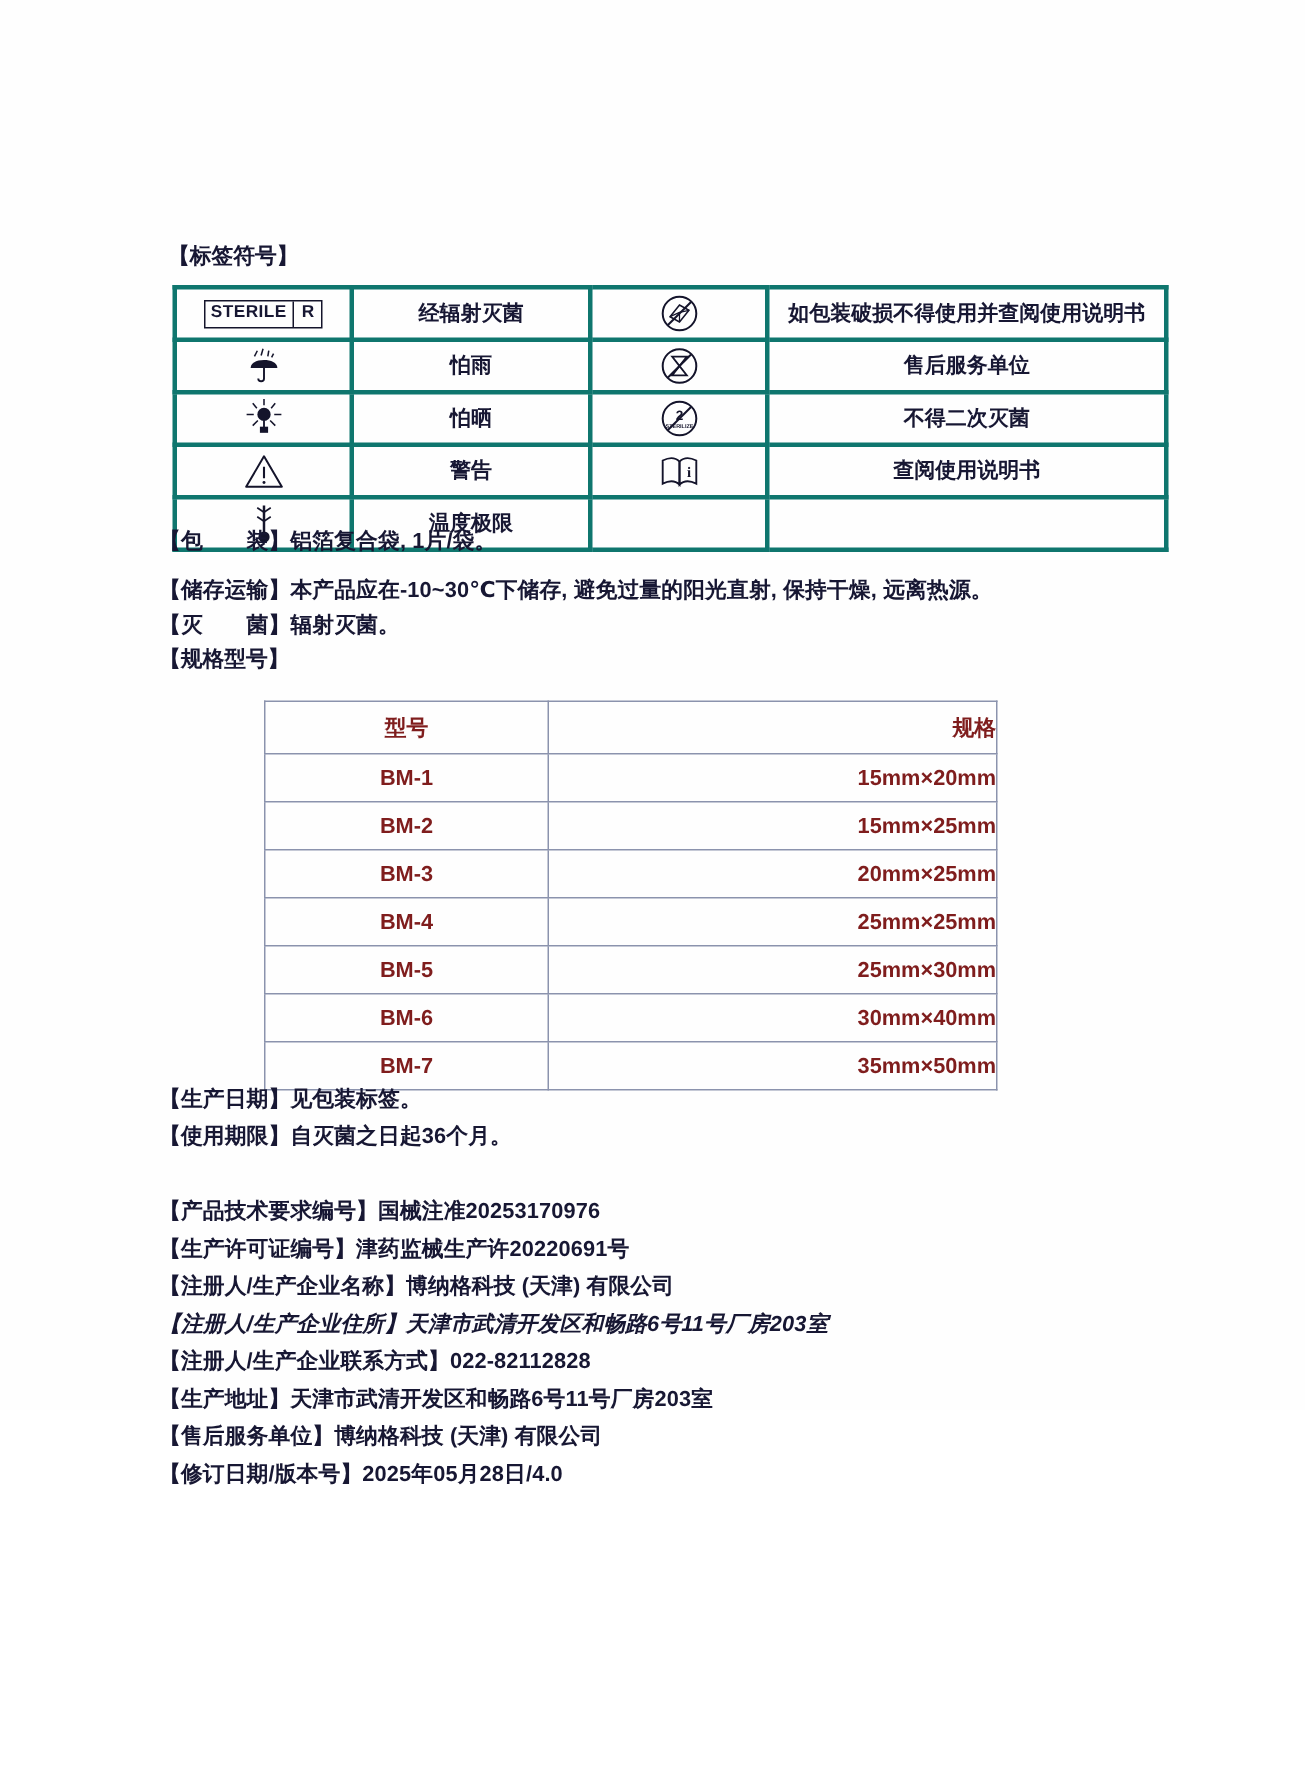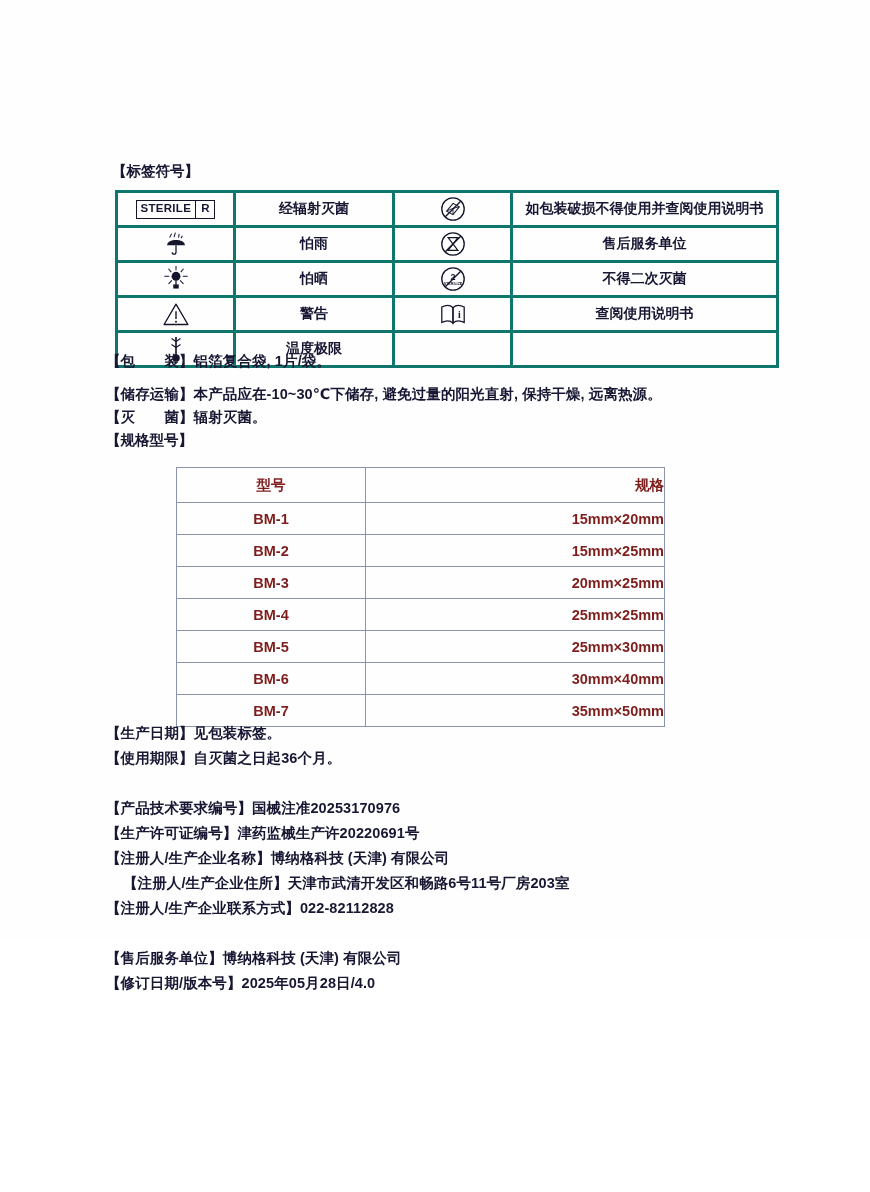--- a/index.html
+++ b/index.html
@@ -323,26 +323,29 @@
   </div>
   <div class="doc-line" style="left:106px; top:799px;">
     <span class="bracket-label">【产品技术要求编号】</span><span class="val">国械注准20253170976</span>
   </div>
   <div class="doc-line" style="left:106px; top:824px;">
     <span class="bracket-label">【生产许可证编号】</span><span class="val">津药监械生产许20220691号</span>
   </div>
   <div class="doc-line" style="left:106px; top:849px;">
     <span class="bracket-label">【注册人/生产企业名称】</span><span class="val">博纳格科技 (天津) 有限公司</span>
   </div>
-  <div class="doc-line" style="left:123px; top:874px;">
+  <div class="doc-line" style="left:106px; top:874px;font-style:italic;">
     <span class="bracket-label">【注册人/生产企业住所】</span><span class="val">天津市武清开发区和畅路6号11号厂房203室</span>
   </div>
   <div class="doc-line" style="left:106px; top:899px;">
     <span class="bracket-label">【注册人/生产企业联系方式】</span><span class="val">022-82112828</span>
   </div>
+  <div class="doc-line" style="left:106px; top:924px;">
+    <span class="bracket-label">【生产地址】</span><span class="val">天津市武清开发区和畅路6号11号厂房203室</span>
+  </div>
   <div class="doc-line" style="left:106px; top:949px;">
     <span class="bracket-label">【售后服务单位】</span><span class="val">博纳格科技 (天津) 有限公司</span>
   </div>
   <div class="doc-line" style="left:106px; top:974px;">
     <span class="bracket-label">【修订日期/版本号】</span><span class="val">2025年05月28日/4.0</span>
   </div>
 
 </div>
 
 </body></html>

